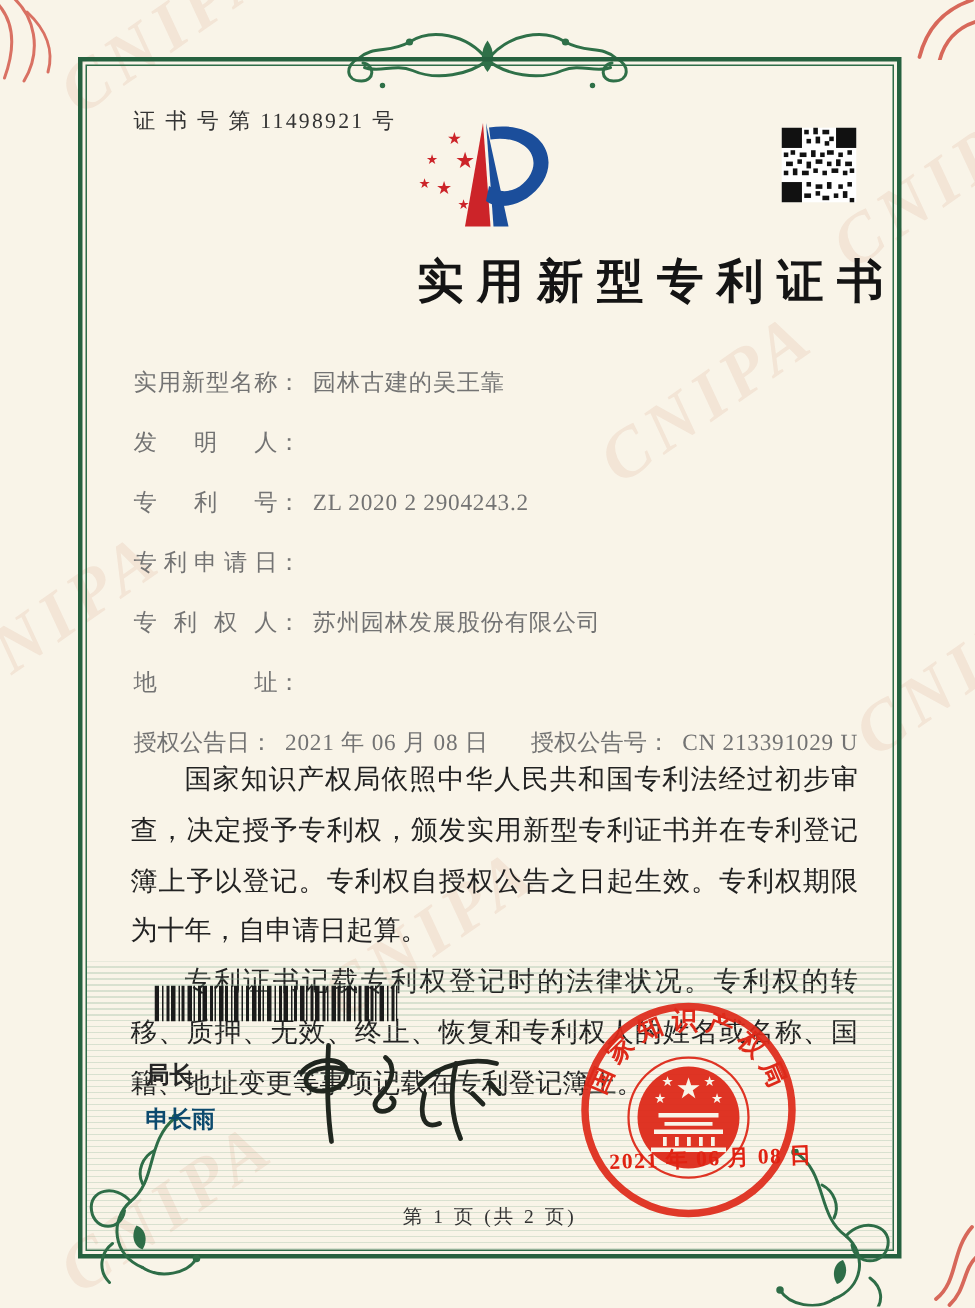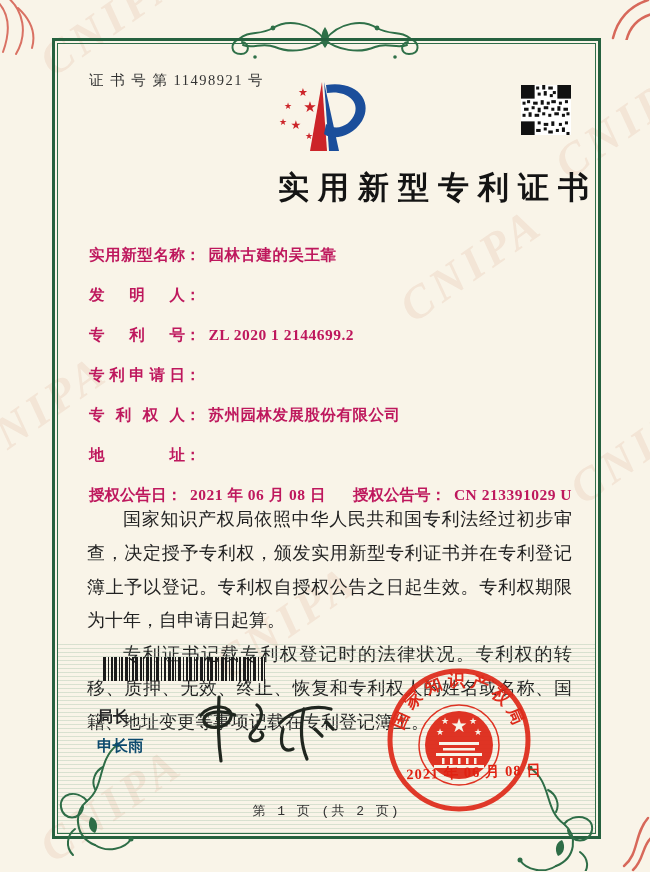--- a/index.html
+++ b/index.html
@@ -20,21 +20,21 @@
   .frame::before{
     content:"";position:absolute;inset:2px;border:1px solid #2f6d49;pointer-events:none;
   }
   .cert-no{position:absolute;left:34px;top:30px;font-size:14.5px;letter-spacing:1.5px;color:#333;}
   .logo{position:absolute;left:222px;top:38px;}
   .qr{position:absolute;left:466px;top:44px;}
   .title{
     position:absolute;left:0;top:126px;width:100%;text-align:right;
     font-size:31px;font-weight:bold;letter-spacing:9px;color:#141414;text-indent:9px;
   }
-  .fields{position:absolute;left:34px;top:196px;right:26px;font-size:15.5px;color:#be185d;font-weight:bold;}
+  .fields{position:absolute;left:34px;top:196px;right:26px;font-size:15.5px;color:#737373;}
   .row{display:flex;margin-top:8px;margin-bottom:19px;align-items:baseline;white-space:nowrap;}
   .row .lab{display:inline-block;width:96px;text-align:justify;text-align-last:justify;}
   .row .colon{margin-right:8px;}
   .row .val{letter-spacing:.5px;}
   .row .val1{display:inline-block;width:212px;letter-spacing:.5px;}
   .row .lab2{}
   .paras{
     position:absolute;left:32px;top:462px;right:26px;
     font-size:18px;line-height:1.88;color:#222;text-align:justify;
   }
@@ -46,21 +46,21 @@
   .barcode{position:absolute;left:48px;top:616px;}
   .director-label{position:absolute;left:42px;top:666px;font-family:"Liberation Sans","DejaVu Sans",sans-serif;font-size:16px;font-weight:600;color:#262626;}
   .director-name{position:absolute;left:42px;top:695px;font-family:Liberation Serif, serif;font-size:15.5px;font-weight:600;color:#0c4a6e;}
   .sig{position:absolute;left:128px;top:642px;}
   .seal{position:absolute;left:329px;top:624px;}
   .seal-date{
     position:absolute;left:334px;top:722px;width:170px;text-align:center;
     font-size:14.5px;font-weight:bold;color:#e02212;letter-spacing:1px;
     transform:rotate(-2deg);
   }
-  .page-num{position:absolute;left:0;bottom:16px;width:100%;text-align:center;font-size:13px;color:#333;letter-spacing:2px;font-family:Liberation Mono, monospace;}
+  .page-num{position:absolute;left:0;bottom:16px;width:100%;text-align:center;font-size:13px;color:#333;letter-spacing:2px;}
   .deco{position:absolute;pointer-events:none;}
 </style>
 </head>
 <body>
 
 <div class="wm" style="left:30px;top:-8px;">CNIPA</div>
 <div class="wm" style="left:545px;top:95px;">CNIPA</div>
 <div class="wm" style="left:390px;top:238px;">CNIPA</div>
 <div class="wm" style="left:-45px;top:385px;">CNIPA</div>
 <div class="wm" style="left:560px;top:420px;">CNIPA</div>
@@ -181,21 +181,21 @@
         <span class="colon">：</span>
       <span class="val">园林古建的吴王靠</span>
     </div>
     <div class="row">
       <span class="lab">发明人</span>
         <span class="colon">：</span>
     </div>
     <div class="row">
       <span class="lab">专利号</span>
         <span class="colon">：</span>
-      <span class="val">ZL 2020 1 2144699.2</span>
+      <span class="val">ZL 2020 2 2904243.2</span>
     </div>
     <div class="row">
       <span class="lab">专利申请日</span>
         <span class="colon">：</span>
     </div>
     <div class="row">
       <span class="lab">专利权人</span>
         <span class="colon">：</span>
       <span class="val">苏州园林发展股份有限公司</span>
     </div>

